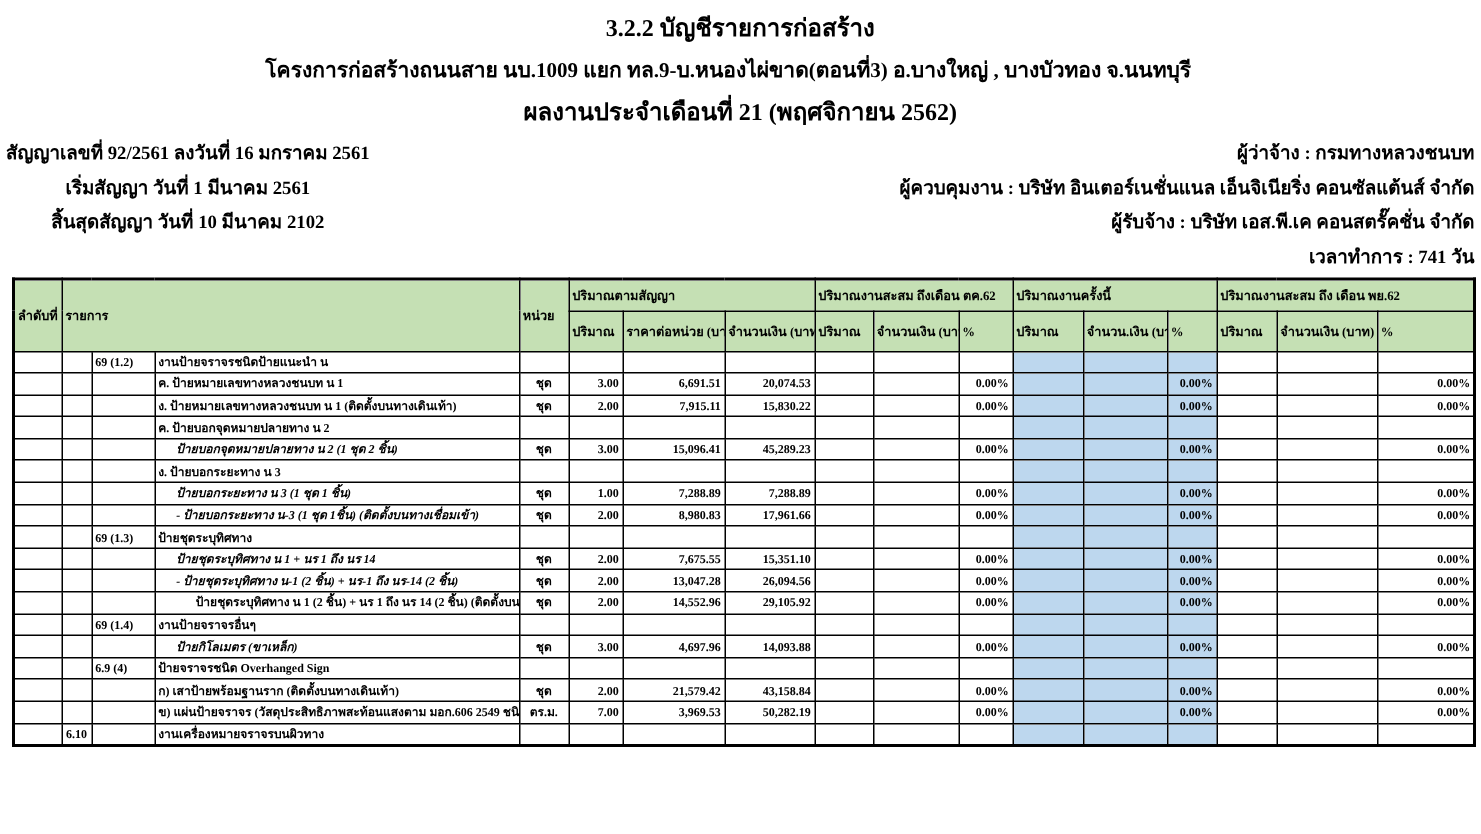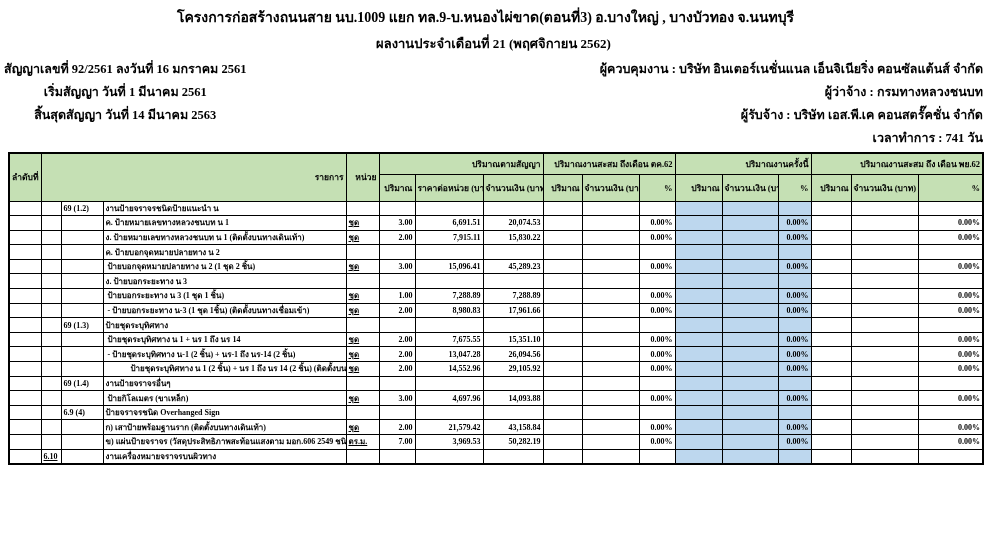--- a/index.html
+++ b/index.html
@@ -1,52 +1,53 @@
 <!DOCTYPE html>
 <html><head>
 <meta charset="utf-8">
 <style>
   html,body{margin:0;padding:0;background:#fff;color:#000;}
   body{width:987px;height:556px;font-family:"Liberation Serif","DejaVu Sans",serif;font-weight:bold;overflow:hidden;}
   .titles{text-align:center;padding-top:6px;}
   .title-main{font-size:16px;margin:0 0 4px 0;}
   .title-sub{font-size:14px;margin:0 16px 5px 0;}
-  .title-period{font-size:13px;margin:0;}
+  .title-period{font-size:16px;margin:0;}
   .info{position:relative;height:96px;font-size:12.5px;}
   .info-left{position:absolute;left:4px;top:4px;text-align:center;line-height:23px;}
   .info-right{position:absolute;right:4px;top:4px;text-align:right;line-height:23px;}
   table{border-collapse:collapse;table-layout:fixed;margin:2px 0 0 8px;width:974px;border:2px solid #000;}
   th,td{border:1px solid #000;padding:0 2px;overflow:hidden;white-space:nowrap;box-sizing:border-box;}
-  thead th{background:#C5E0B4;font-size:8.5px;text-align:right;font-weight:bold;}
+  thead th{background:#C5E0B4;font-size:8.5px;text-align:left;font-weight:bold;}
   thead tr.grp th{height:21px;}
   thead tr.sub th{height:27px;}
   tbody td{height:14.6px;font-size:8px;font-weight:bold;}
   .num{text-align:right;}
-  .ctr{text-decoration:underline;}
+  .ctr{text-align:center;}
   .blue{background:#BDD7EE;}
-  .ind1{padding-left:4px;}
+  .ind1{padding-left:14px;font-style:italic;}
   .ind2{padding-left:27px;}
 </style>
 </head>
 <body>
 
 <div class="titles">
+  <div class="title-main">3.2.2 บัญชีรายการก่อสร้าง</div>
   <div class="title-sub">โครงการก่อสร้างถนนสาย นบ.1009 แยก ทล.9-บ.หนองไผ่ขาด(ตอนที่3)  อ.บางใหญ่ , บางบัวทอง จ.นนทบุรี</div>
   <div class="title-period">ผลงานประจำเดือนที่ 21 (พฤศจิกายน 2562)</div>
 </div>
 
 <div class="info">
   <div class="info-left">
     <div>สัญญาเลขที่ 92/2561 ลงวันที่ 16 มกราคม 2561</div>
     <div>เริ่มสัญญา  วันที่ 1 มีนาคม 2561</div>
-    <div>สิ้นสุดสัญญา  วันที่ 14 มีนาคม 2563</div>
+    <div>สิ้นสุดสัญญา  วันที่ 10 มีนาคม 2102</div>
   </div>
   <div class="info-right">
+    <div>ผู้ว่าจ้าง : กรมทางหลวงชนบท</div>
     <div>ผู้ควบคุมงาน : บริษัท อินเตอร์เนชั่นแนล เอ็นจิเนียริ่ง คอนซัลแต้นส์ จำกัด</div>
-    <div>ผู้ว่าจ้าง : กรมทางหลวงชนบท</div>
     <div>ผู้รับจ้าง : บริษัท เอส.พี.เค คอนสตรั๊คชั่น จำกัด</div>
     <div>เวลาทำการ : 741 วัน</div>
   </div>
 </div>
 
 <table>
   <colgroup>
     <col style="width:32px">
       <col style="width:20px">
       <col style="width:42px">

